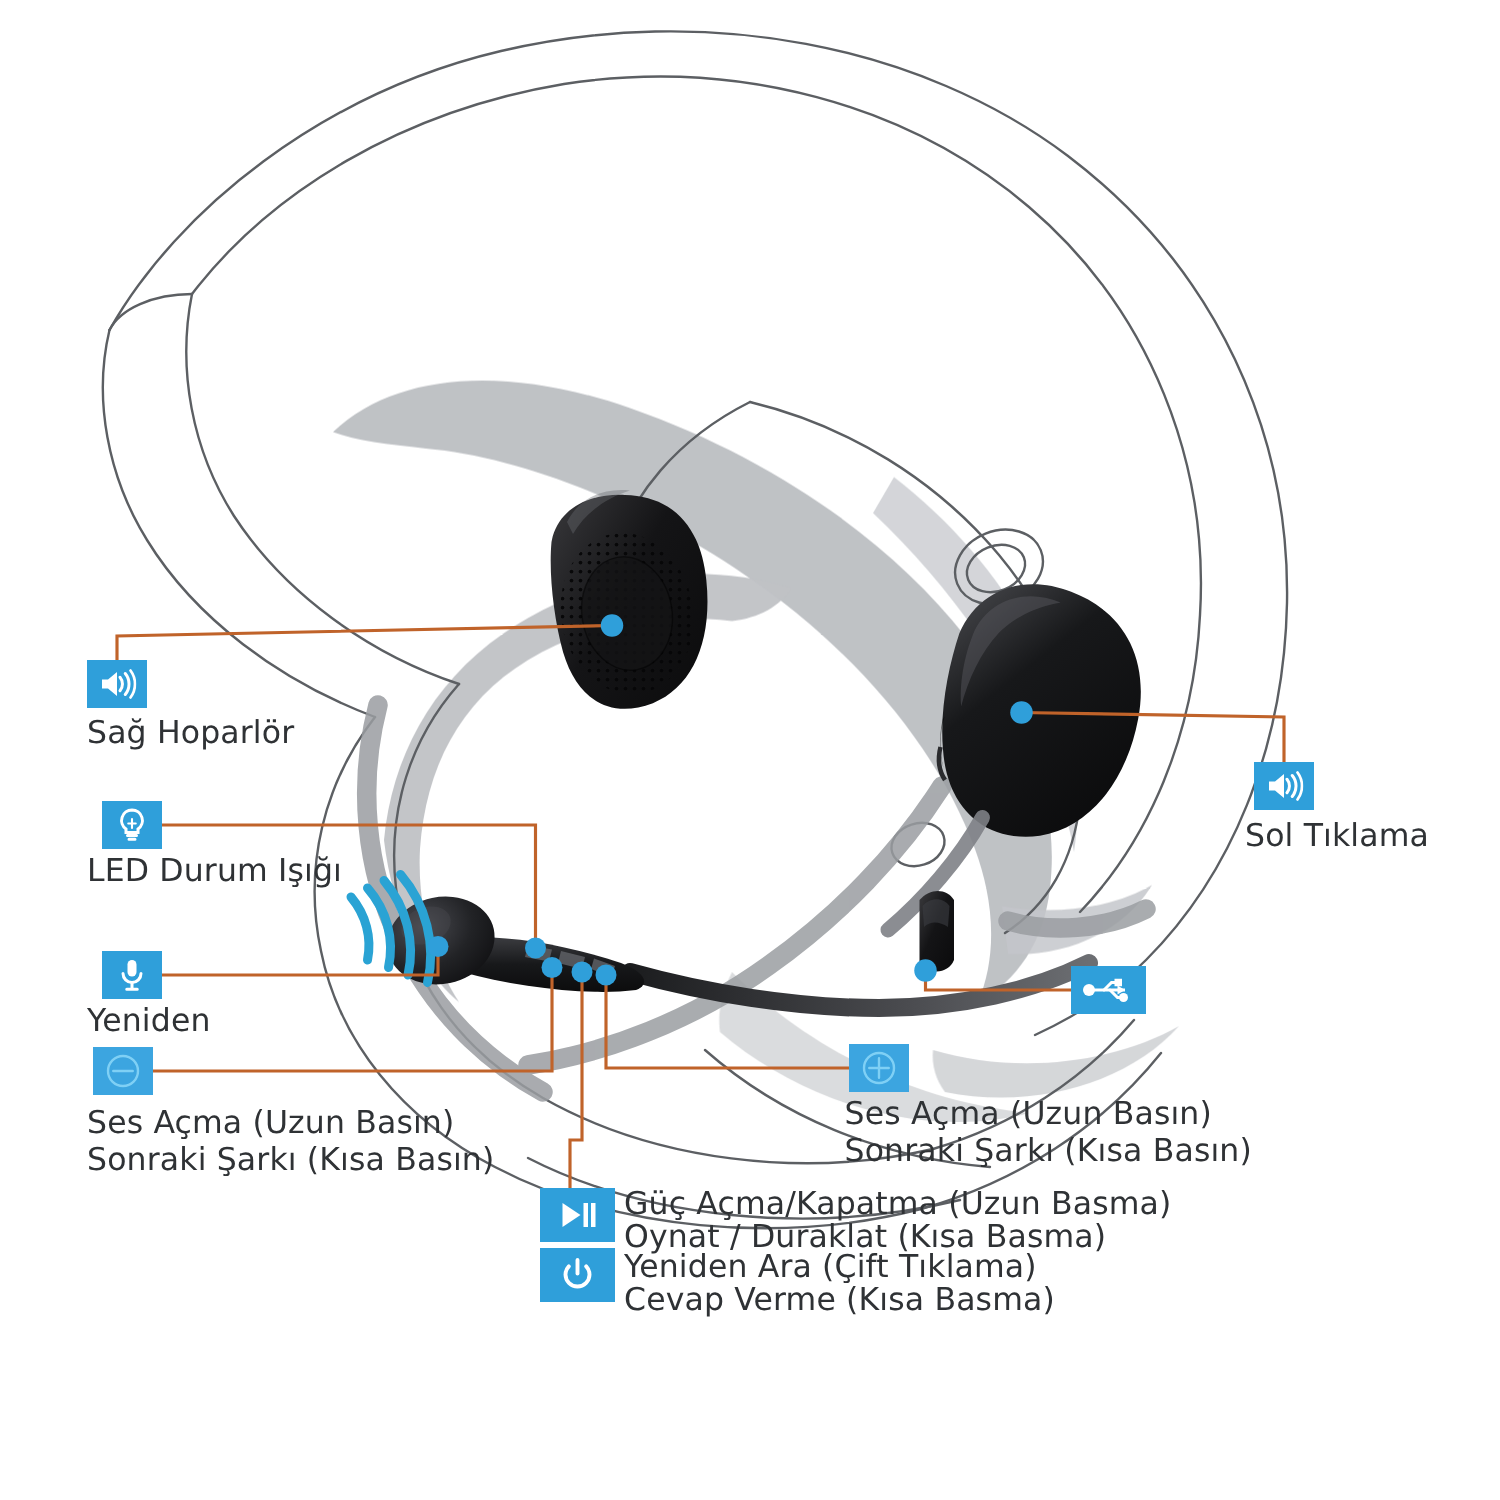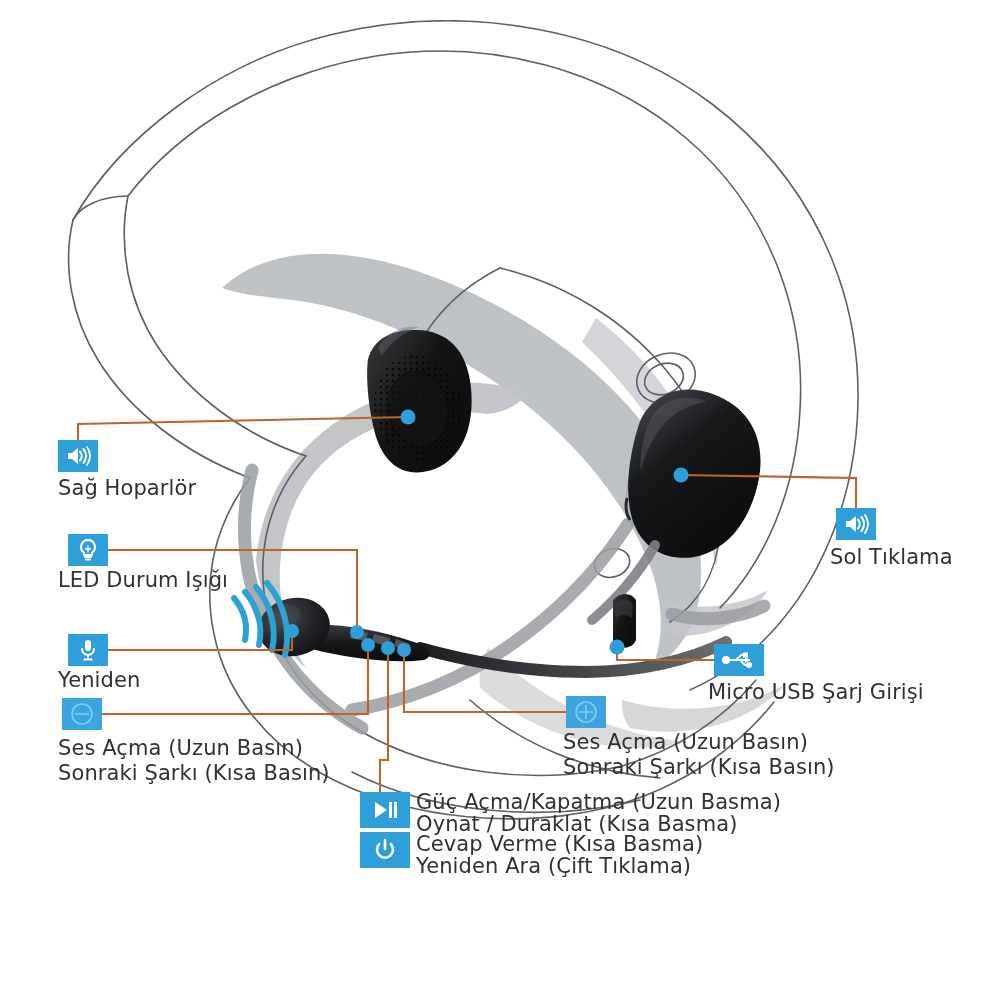--- a/index.html
+++ b/index.html
@@ -325,27 +325,24 @@
 
   <div class="label" style="left:563px;top:730px;">
     <span class="multi">Ses Açma (Uzun Basın)</span>
     <span class="multi">Sonraki Şarkı (Kısa Basın)</span>
   </div>
 
   <div class="label" style="left:830px;top:545px;">
     <span class="multi">Sol Tıklama</span>
   </div>
 
-  <div class="label" style="left:708px;top:680px;">
-    <span class="multi">Micro USB Şarj Girişi</span>
-  </div>
 
   <div class="label small" style="left:416px;top:791px;">
     <span class="multi">Güç Açma/Kapatma (Uzun Basma)</span>
     <span class="multi">Oynat / Duraklat (Kısa Basma)</span>
   </div>
 
   <div class="label small" style="left:416px;top:833px;">
+    <span class="multi">Yeniden Ara (Çift Tıklama)</span>
     <span class="multi">Cevap Verme (Kısa Basma)</span>
-    <span class="multi">Yeniden Ara (Çift Tıklama)</span>
   </div>
 
 </div>
 
 </body></html>

